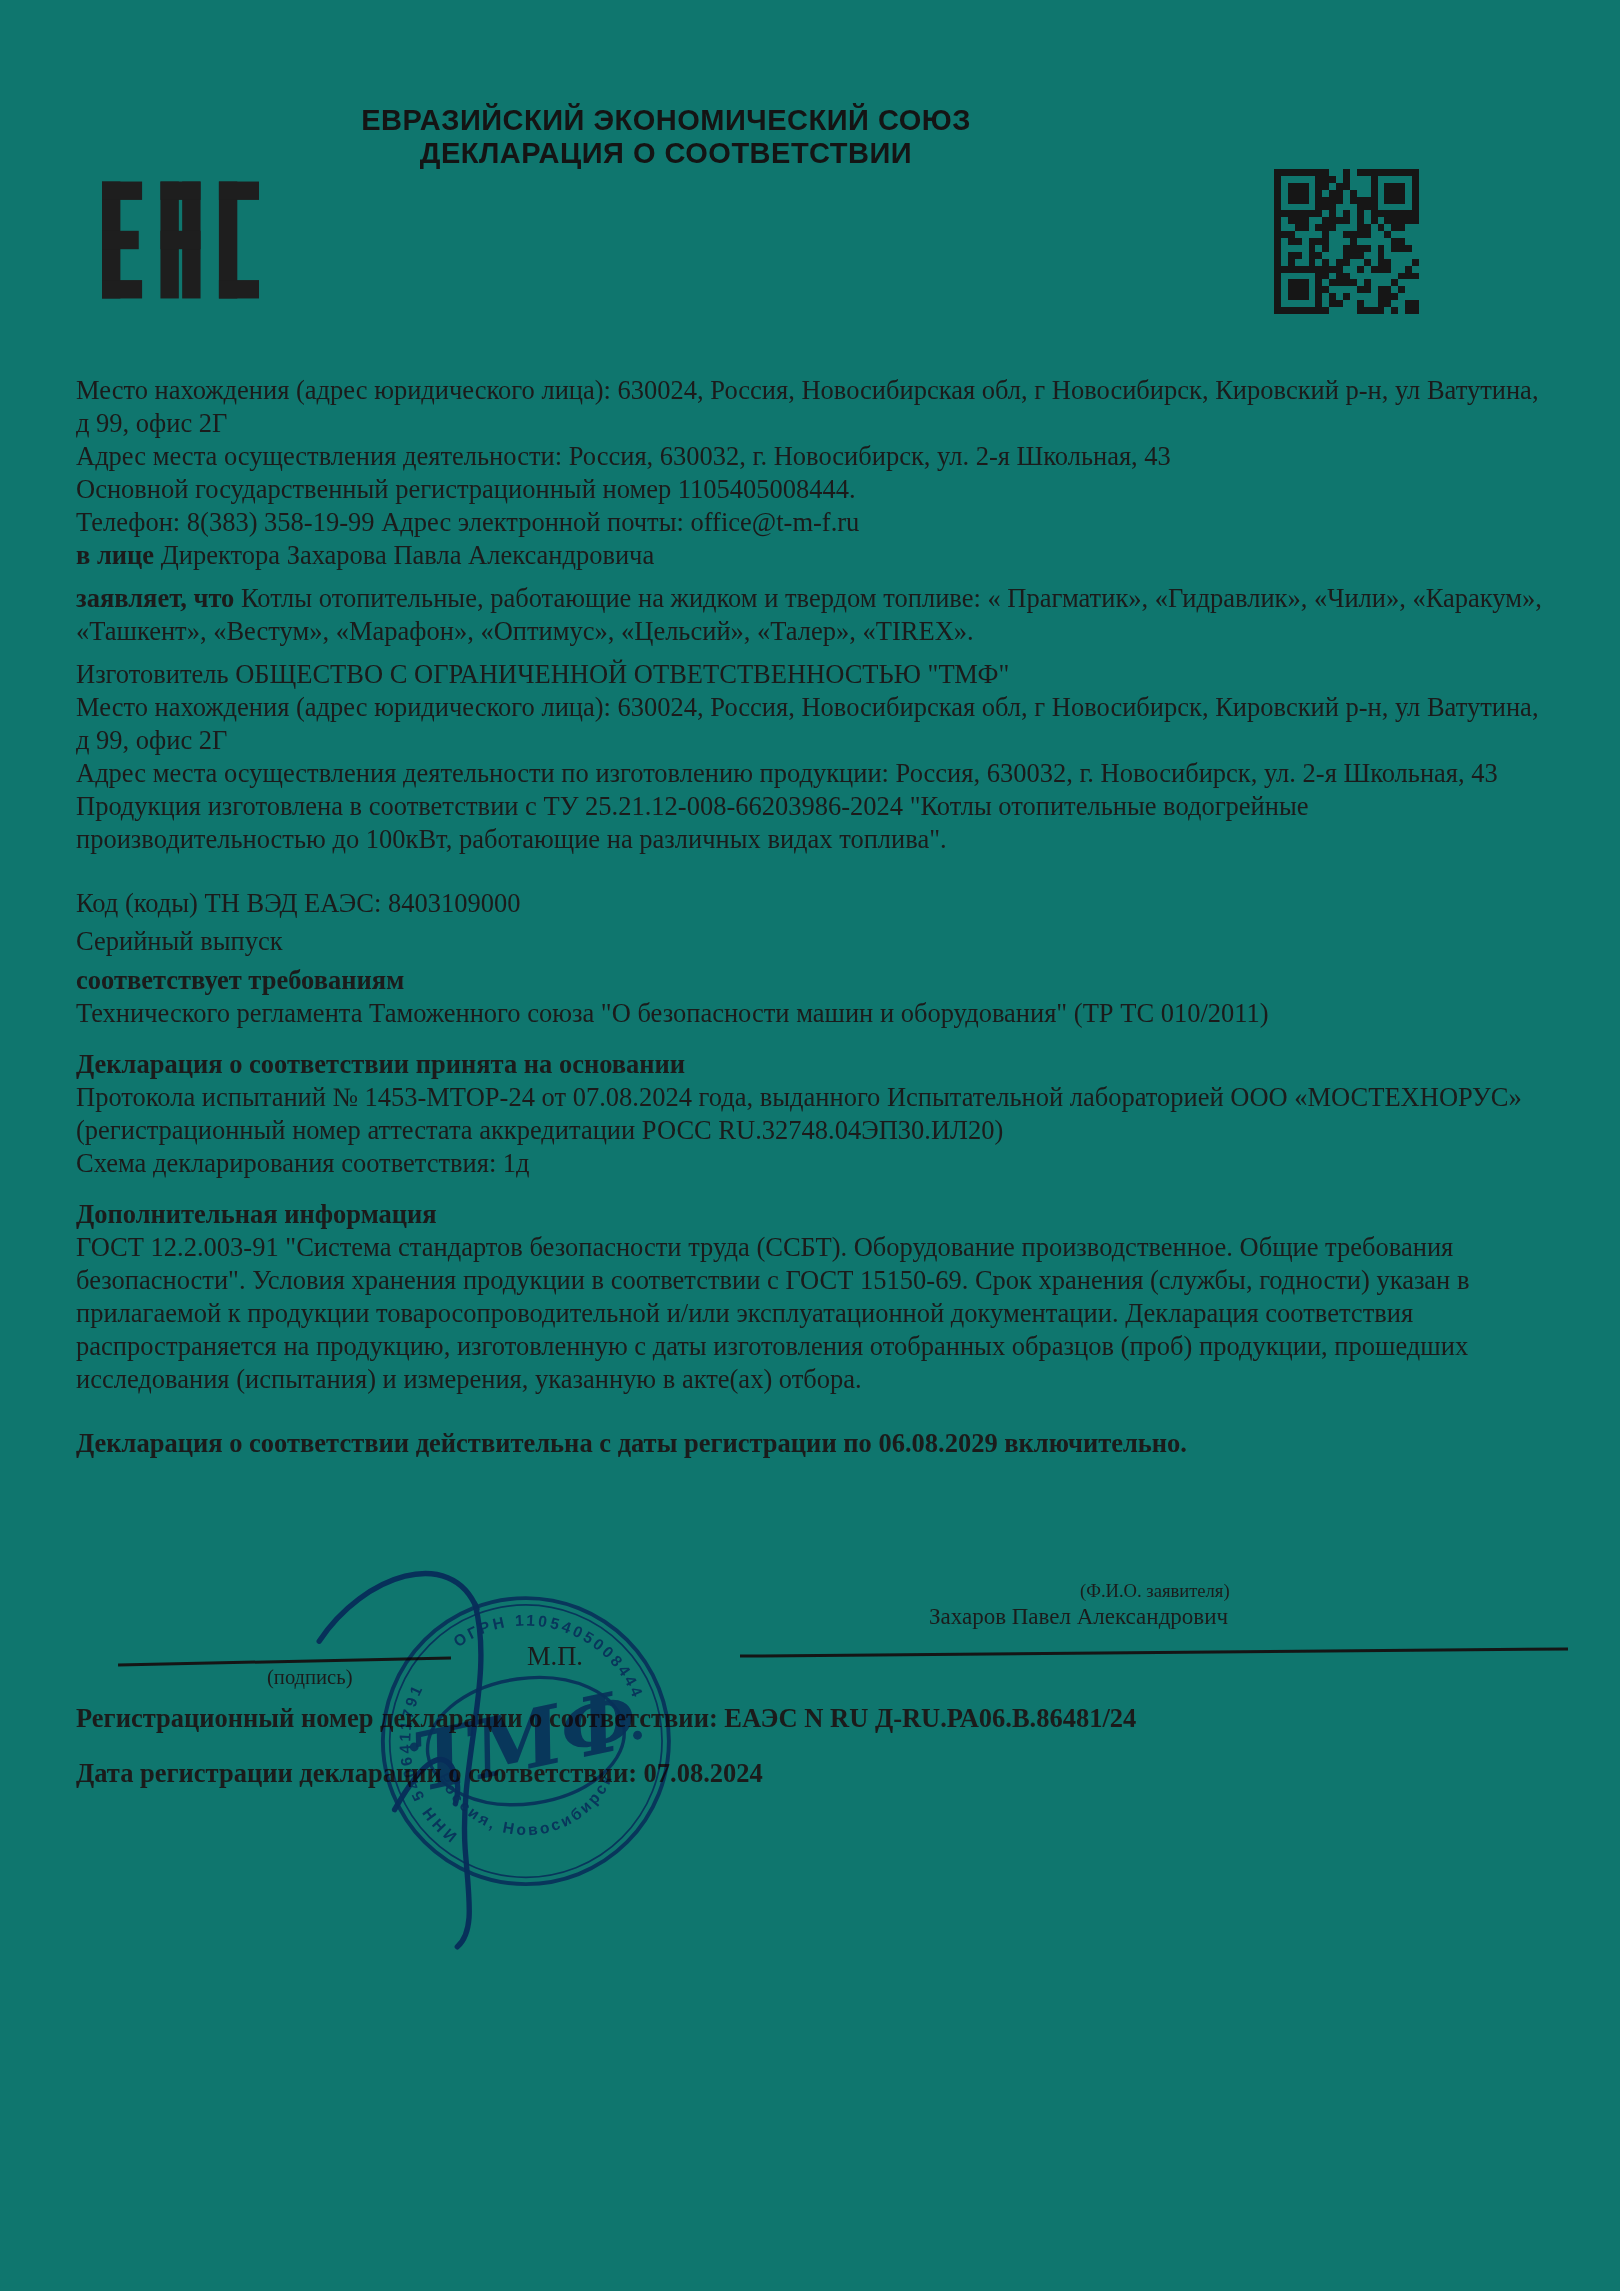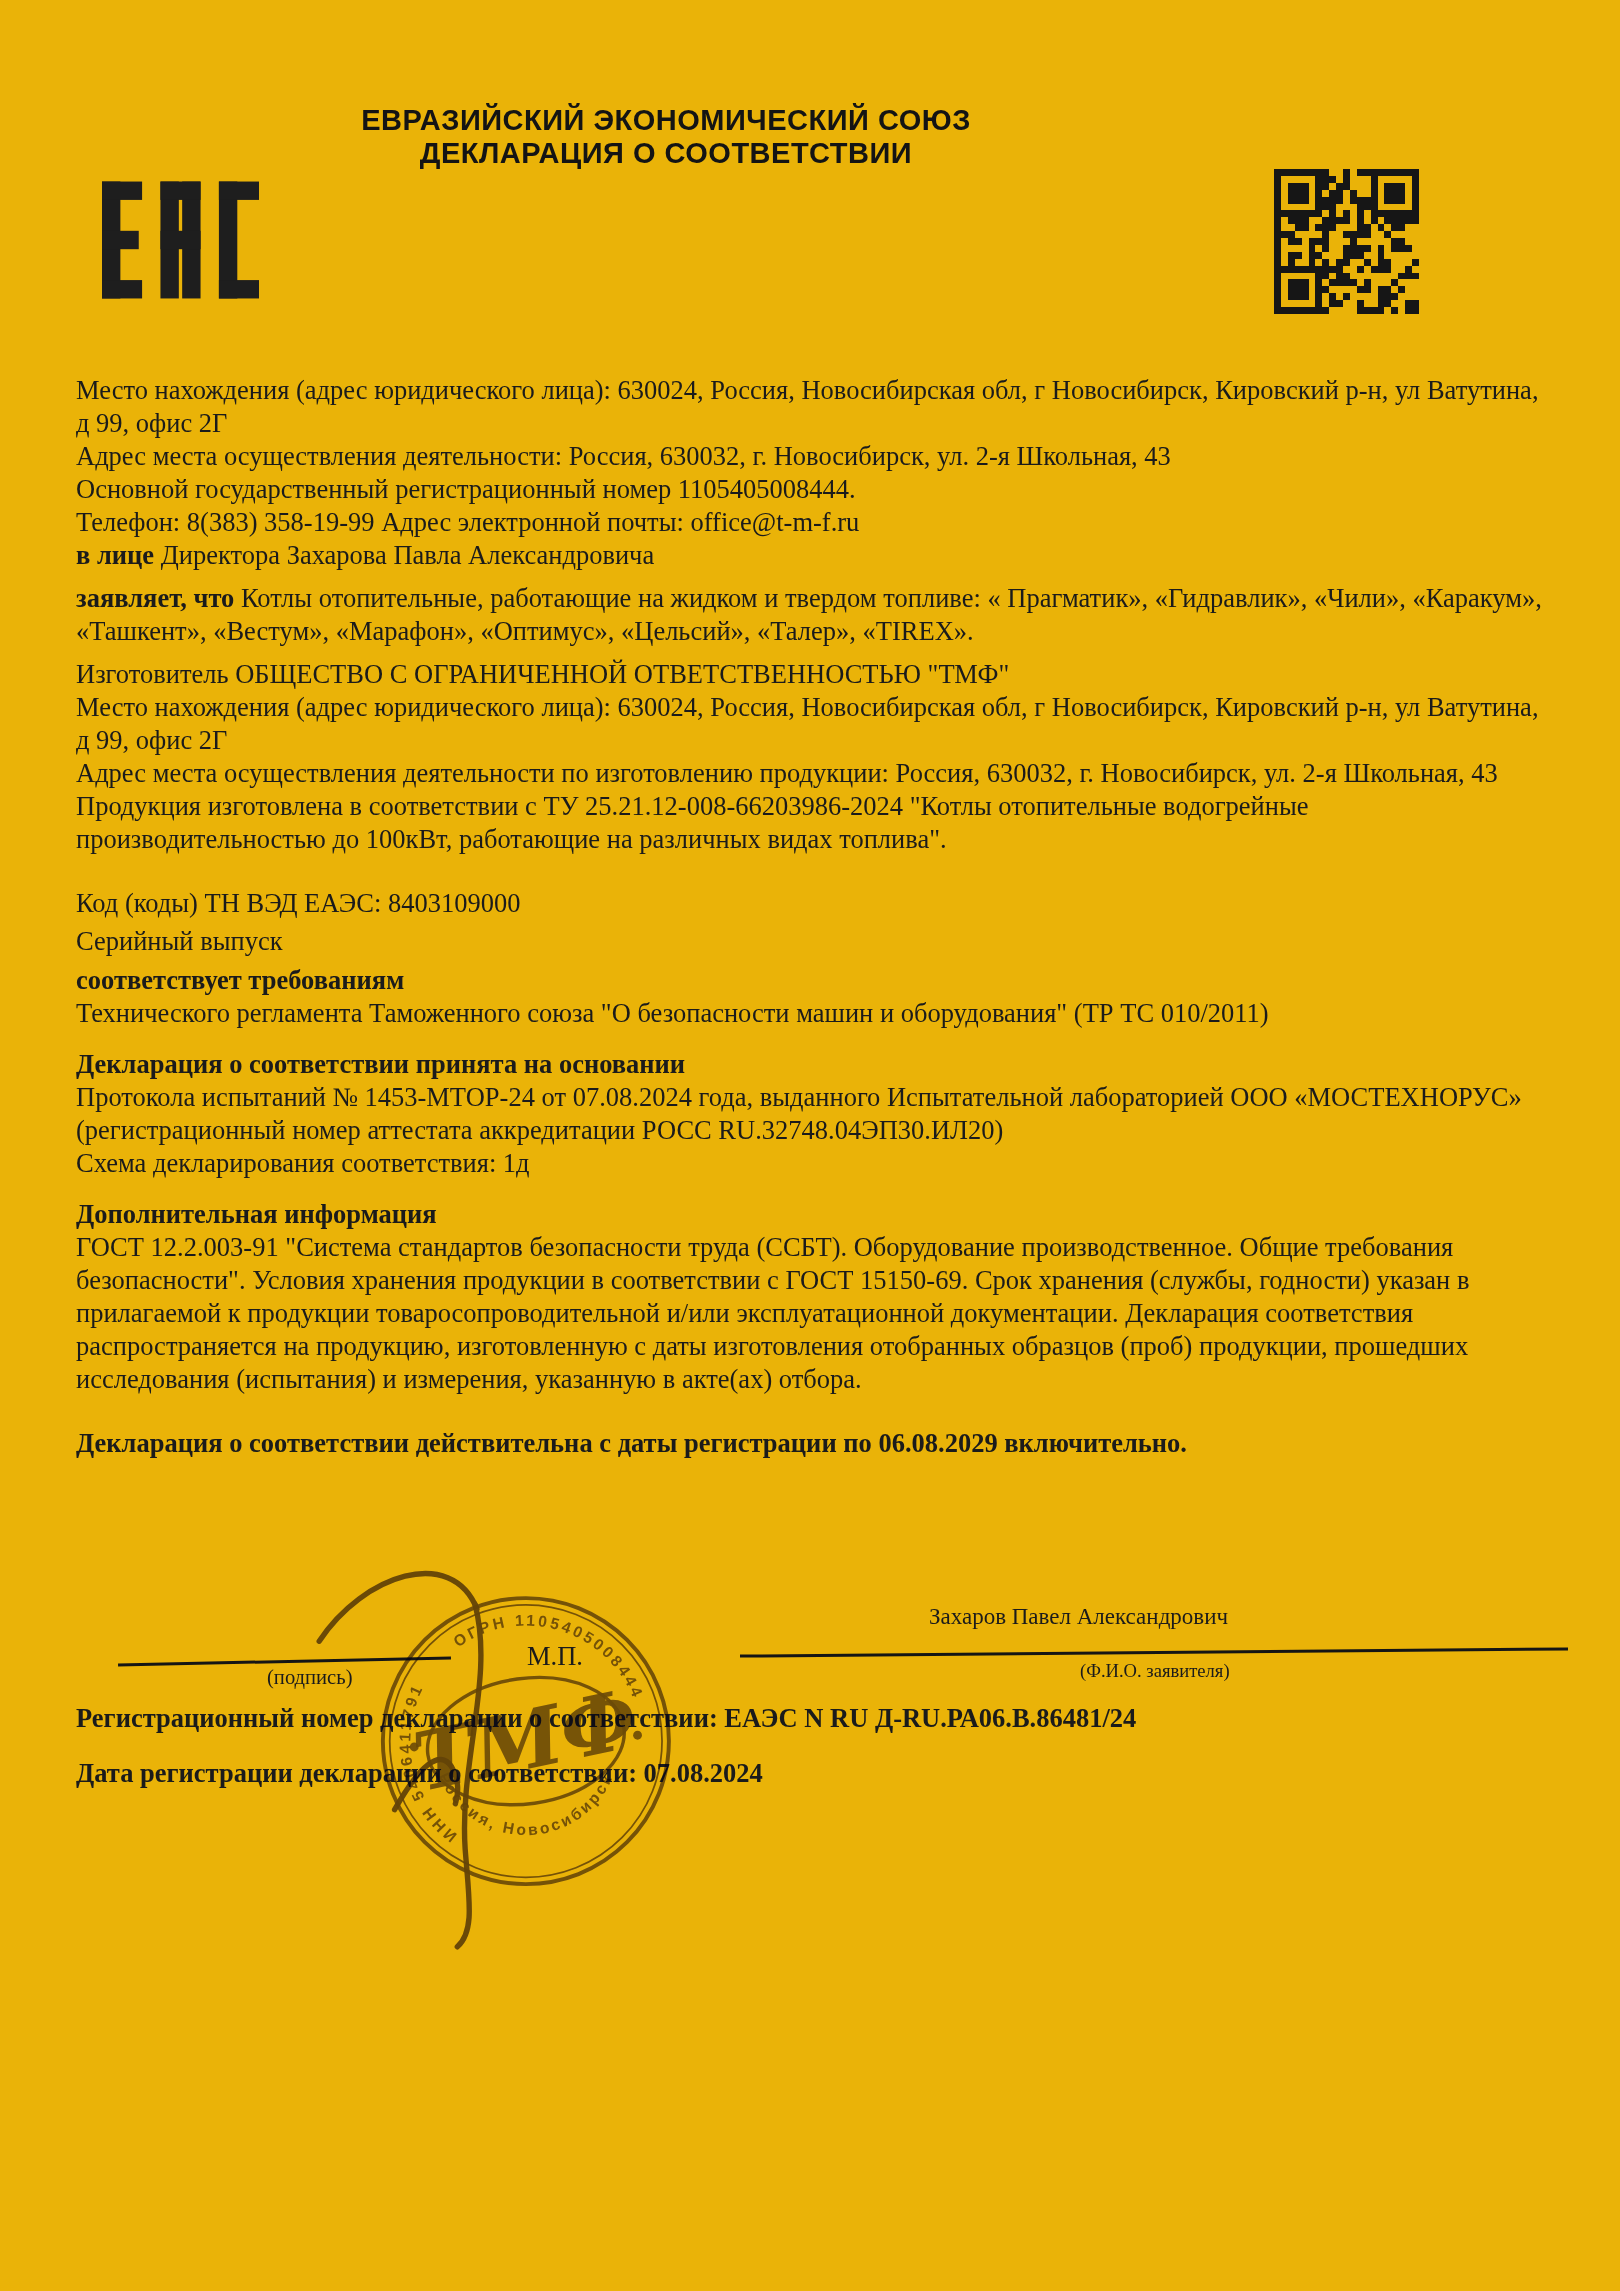--- a/index.html
+++ b/index.html
@@ -1,16 +1,16 @@
 <!DOCTYPE html>
 <html><head>
 <meta charset="utf-8">
 <style>
   html,body{margin:0;padding:0;background:#e8e8e8;}
-  .page{position:relative;width:1620px;height:2292px;background:#eab308;margin:0 auto;overflow:hidden;
+  .page{position:relative;width:1620px;height:2292px;background:#0f766e;margin:0 auto;overflow:hidden;
         font-family:"Liberation Serif",serif;color:#1b1b1b;}
   
   .eac-logo{position:absolute;left:102px;top:171px;}
   .doc-title{position:absolute;left:176px;top:104px;width:980px;text-align:center;
              font-family:"Liberation Sans",sans-serif;font-weight:bold;font-size:29px;
              line-height:33px;letter-spacing:0.5px;color:#141414;}
   .qr{position:absolute;left:1274px;top:169px;}
   
   .body-text{position:absolute;left:76px;top:374px;width:1475px;font-size:26.5px;line-height:33px;}
   .para{margin:0;padding:0;}
@@ -20,21 +20,21 @@
   .mt-md{margin-top:17.6px;}
   .mt-lg{margin-top:31px;}
   
   .abs{position:absolute;}
   .mp{left:527px;top:1641px;font-size:26.5px;}
   .fio-name{left:929px;top:1604px;font-size:23px;}
   .rule{border-top:3.9px solid #151515;height:0;}
   .rule-sign{left:118px;top:1660px;width:333px;transform:rotate(-1.2deg);}
   .rule-fio{left:740px;top:1651px;width:828px;transform:rotate(-0.5deg);}
   .cap-sign{left:223px;top:1666px;font-size:20.6px;margin-left:44px;}
-  .cap-fio{left:1080px;top:1660px;font-size:18.6px;}
+  .cap-fio{left:1080px;top:1580px;font-size:18.6px;}
   .reg-line{left:76px;top:1703px;font-size:26.5px;font-weight:bold;width:1470px;}
   .date-line{left:76px;top:1758px;font-size:26.5px;font-weight:bold;width:1470px;}
   
   .ink{position:absolute;left:265px;top:1555px;mix-blend-mode:multiply;pointer-events:none;}
   .stamp-txt{font-family:"Liberation Sans",sans-serif;font-weight:bold;letter-spacing:3px;
              font-size:16px;fill:#7569cf;}
   .stamp-mono{font-family:"DejaVu Serif",serif;font-style:italic;font-weight:bold;fill:#7569cf;}
 </style>
 </head>
 <body>

